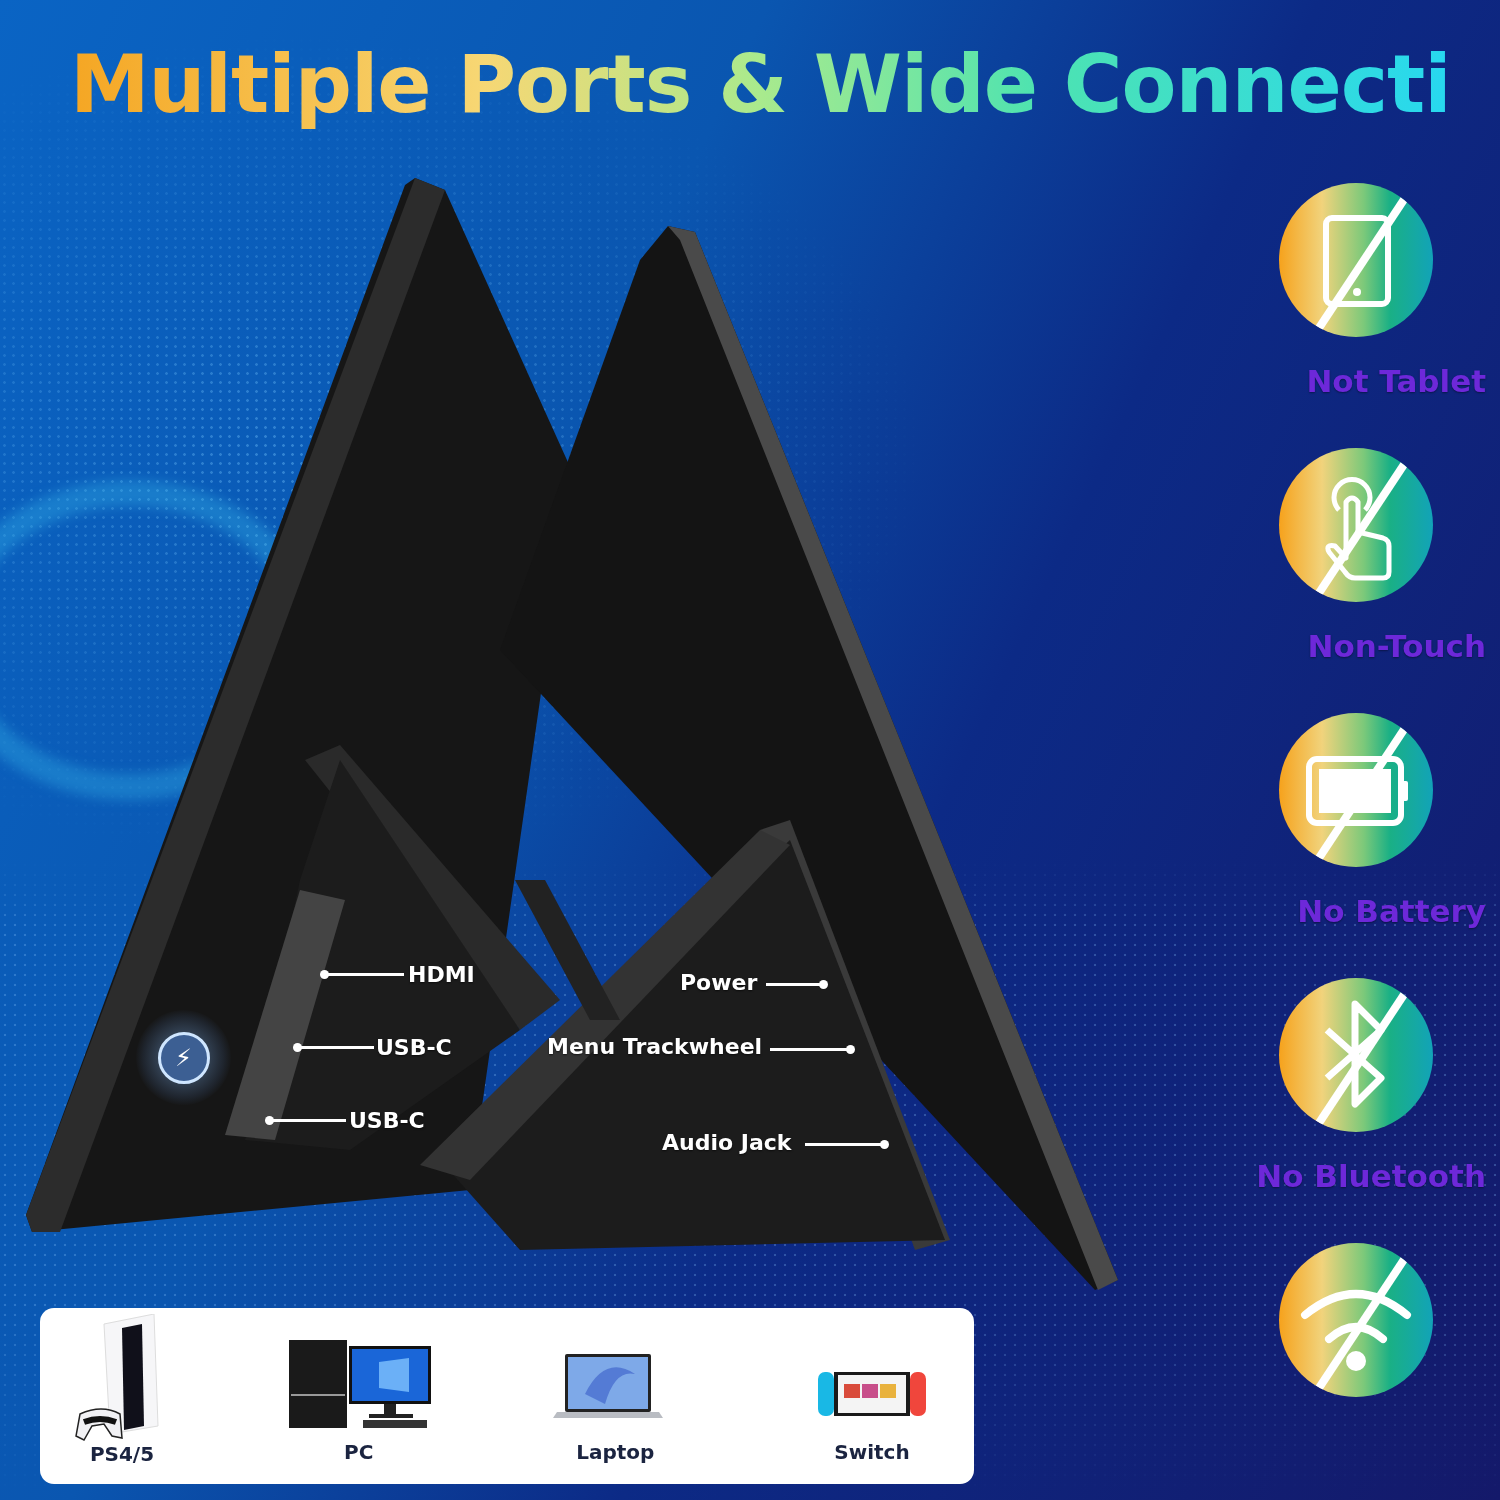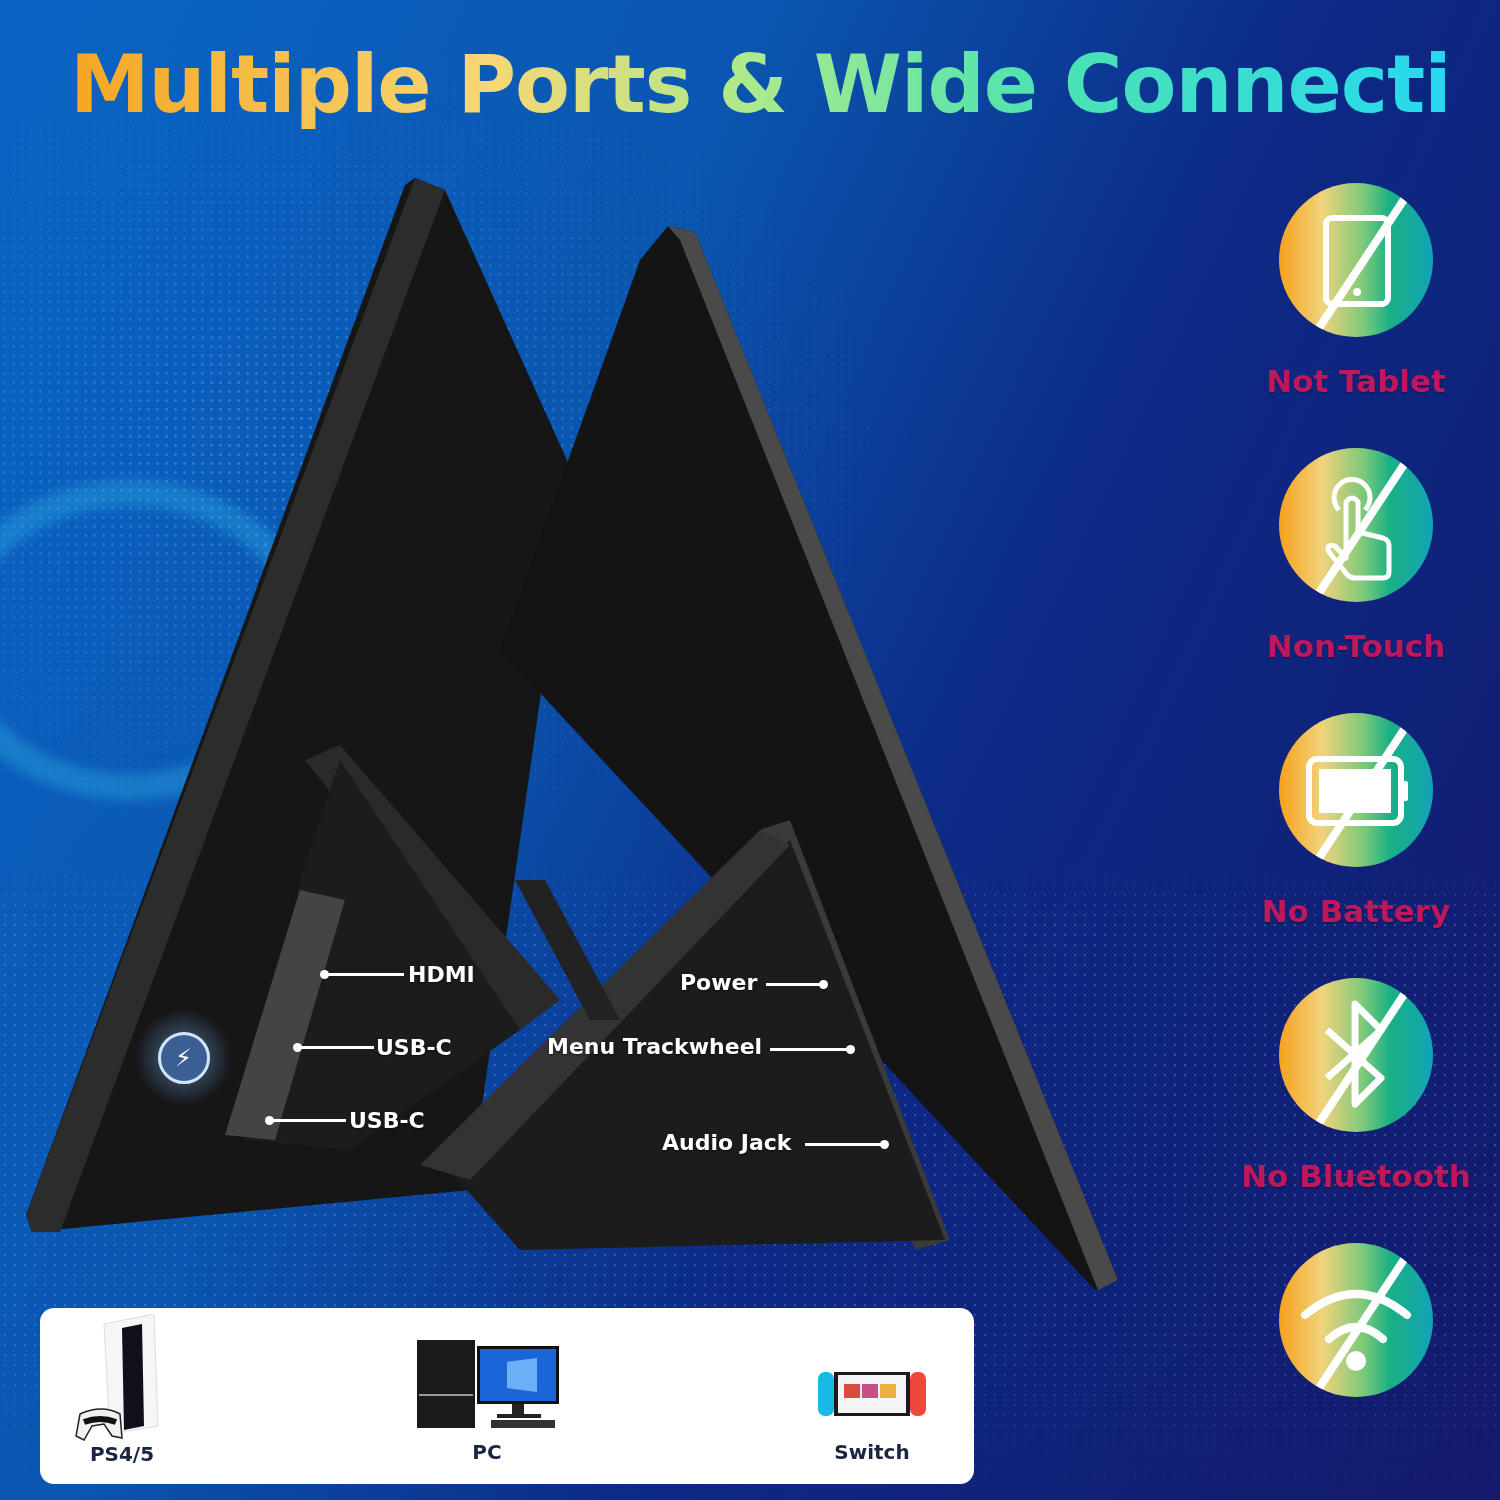--- a/index.html
+++ b/index.html
@@ -67,22 +67,23 @@
 
   
   .feature { position: absolute; width: 260px; text-align: center; }
   .feature .circle {
     width: 154px; height: 154px; border-radius: 50%; margin: 0 auto;
     background: linear-gradient(90deg, #f6a21c 0%, #f1d37c 28%, #7cc97a 55%, #1ab085 72%, #12a3b8 100%);
     position: relative; overflow: hidden;
   }
   .feature .circle svg { position: absolute; left: 0; top: 0; }
   .feature .label {
-    margin-top: 26px; color: #be185d; font-weight: bold; font-size: 31px; white-space: nowrap;
+    margin-top: 26px; color: #6d28d9; font-weight: bold; font-size: 31px; white-space: nowrap;
     text-shadow: 0 1px 2px rgba(0,0,0,0.4);
+    text-align: right;
   }
 
   
   .devices {
     position: absolute; left: 40px; top: 1308px; width: 934px; height: 176px;
     background: #fff; border-radius: 14px;
     display: flex; justify-content: space-between; padding: 0 22px;
   }
   .device {
     width: 160px; display: flex; flex-direction: column; align-items: center;
@@ -236,20 +237,31 @@
         <rect x="73" y="35" width="76" height="52" fill="#1a66d8"></rect>
         <path d="M100 48 L130 44 L130 78 L100 74 Z" fill="#7fc3ff" opacity="0.8"></path>
         <rect x="105" y="90" width="12" height="10" fill="#222"></rect>
         <rect x="90" y="100" width="44" height="4" fill="#222"></rect>
         <rect x="84" y="106" width="64" height="8" fill="#333"></rect>
       </svg>
     </div>
     <div class="name">PC</div>
   </div>
 
+  <div class="device">
+    <div class="pic">
+      <svg width="160" height="120" viewBox="0 0 160 120">
+        <rect x="30" y="40" width="86" height="58" rx="2" fill="#222"></rect>
+        <rect x="33" y="43" width="80" height="52" fill="#7ea9e8"></rect>
+        <path d="M50 80 Q70 40 100 60 Q80 55 70 90 Z" fill="#4a6fcf" opacity="0.8"></path>
+        <path d="M22 98 L124 98 L128 104 L18 104 Z" fill="#b9bcc2"></path>
+      </svg>
+    </div>
+    <div class="name">Laptop</div>
+  </div>
 
   <div class="device">
     <div class="pic">
       <svg width="160" height="120" viewBox="0 0 160 120">
         <rect x="26" y="58" width="16" height="44" rx="7" fill="#19b8e5"></rect>
         <rect x="42" y="58" width="76" height="44" fill="#1a1a1a"></rect>
         <rect x="46" y="61" width="68" height="38" fill="#f4f4f4"></rect>
         <rect x="52" y="70" width="16" height="14" fill="#d94b3b"></rect>
         <rect x="70" y="70" width="16" height="14" fill="#c84e8a"></rect>
         <rect x="88" y="70" width="16" height="14" fill="#e9b23d"></rect>

